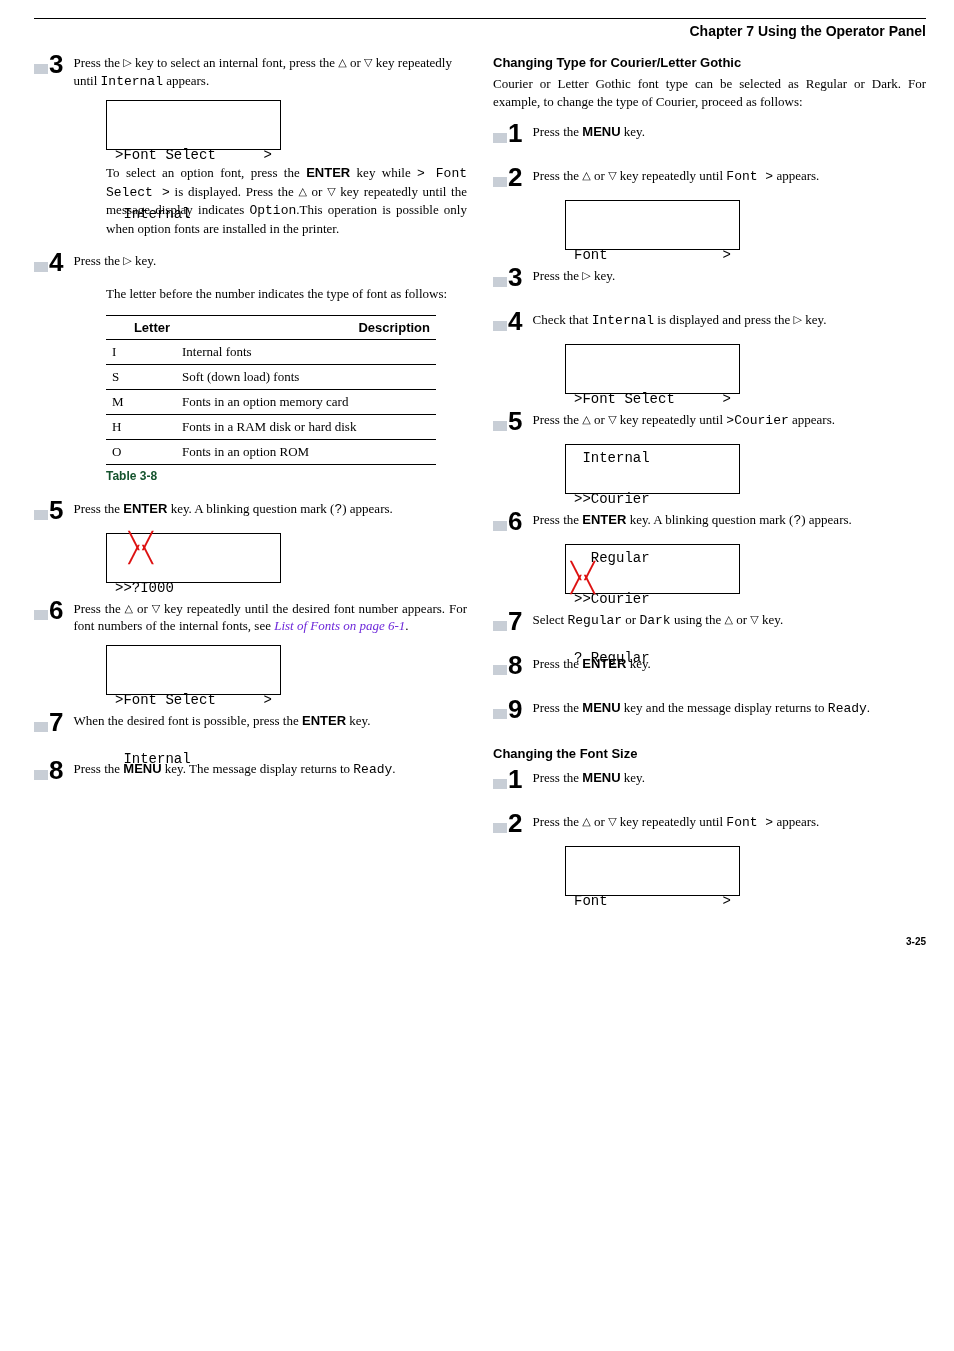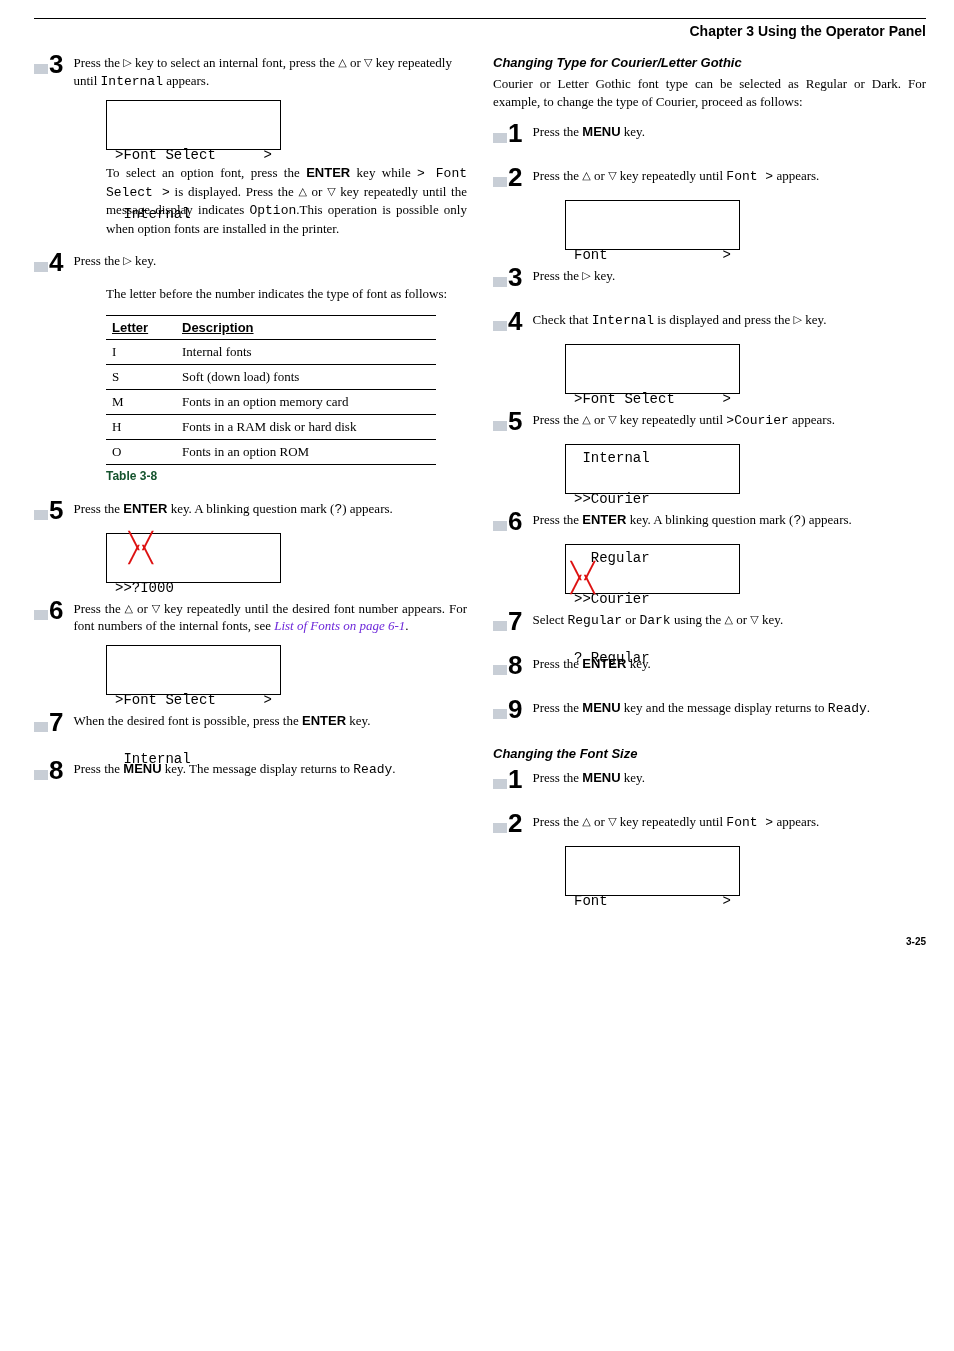--- a/index.html
+++ b/index.html
@@ -76,27 +76,26 @@
       line-height: 1.4;
       margin-bottom: 14px;
       white-space: pre;
       position: relative;
     }
     .lcd-row { display: flex; justify-content: space-between; }
     .tri { display: inline-block; font-size: 11px; position: relative; top: -1px; }
     .table-wrap { margin-left: 72px; margin-bottom: 10px; width: 330px; }
     table { width: 100%; border-collapse: collapse; font-size: 13px; }
     th {
-      text-align: left;
+      text-align: right;
       font-family: Arial, Helvetica, sans-serif;
       font-weight: bold;
       border-top: 1.5px solid #000;
       border-bottom: 1.5px solid #000;
       padding: 4px 6px;
-      text-decoration: underline;
     }
     td {
       border-bottom: 0.5px solid #000;
       padding: 4px 6px;
       font-family: Georgia, serif;
     }
     .table-caption {
       font-family: Arial, Helvetica, sans-serif;
       font-weight: bold;
       color: #14532d;
@@ -113,36 +112,35 @@
       font-family: Arial, sans-serif;
       font-weight: bold;
       pointer-events: none;
     }
     .h3 {
       font-family: Arial, Helvetica, sans-serif;
       font-weight: bold;
       font-size: 13px;
       margin-bottom: 5px;
       margin-top: 4px;
-      font-style: italic;
     }
     .para { line-height: 1.35; margin-bottom: 10px; text-align: justify; }
     .page-num {
       text-align: right;
       font-family: Arial, Helvetica, sans-serif;
       font-weight: bold;
       font-size: 10px;
       margin-top: 26px;
     }
   </style>
 </head>
 <body>
 
 <div class="header-line"></div>
-<div class="header-title">Chapter 3  Using the Operator Panel</div>
+<div class="header-title">Chapter 7  Using the Operator Panel</div>
 
 <div class="cols">
 
   <div class="col">
 
     <div class="step">
       <div class="num-box">
           <div class="num-bar"></div>
           <div class="num">3</div>
         </div>

